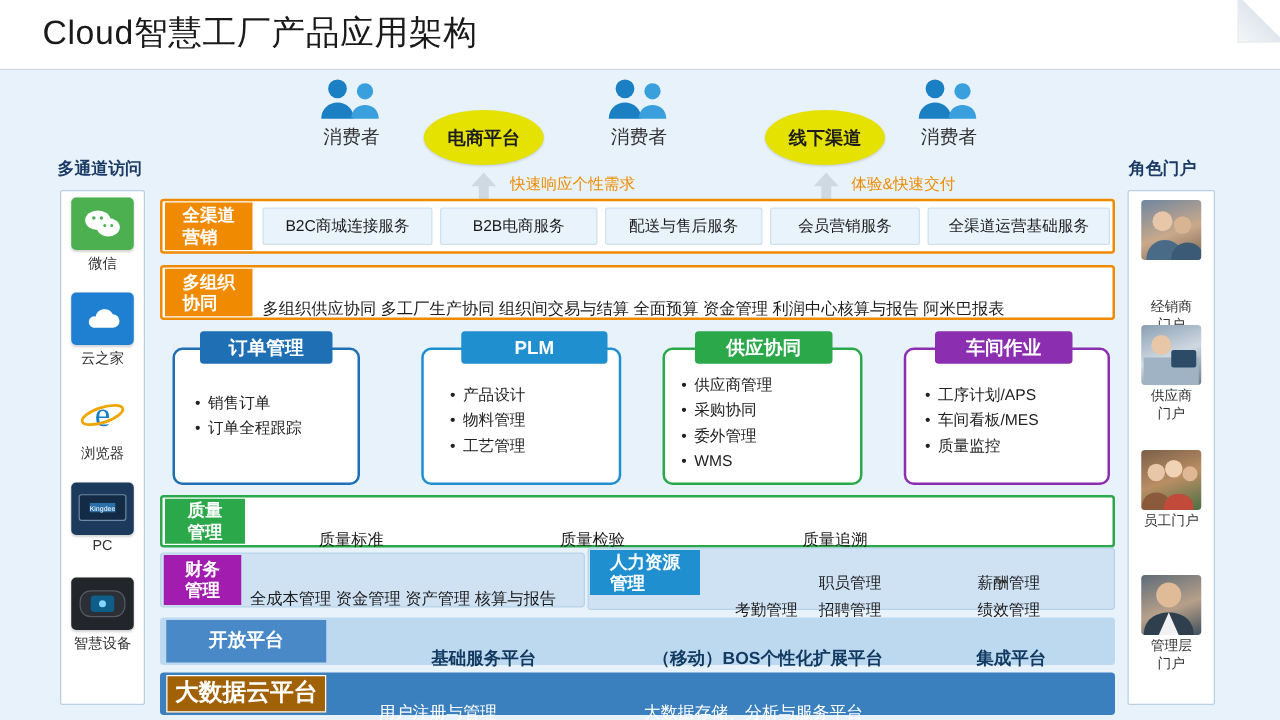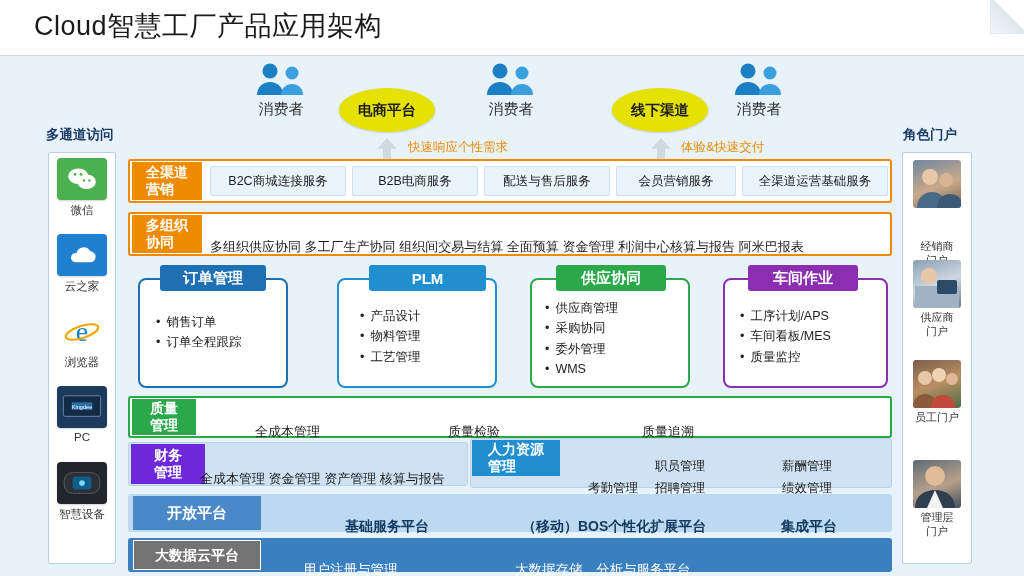--- a/index.html
+++ b/index.html
@@ -309,42 +309,42 @@
   <div class="card-head" style="left:748px;top:209px;width:110px;height:26px;background:#8b2fb0;">车间作业</div>
   <div class="card-list" style="left:740px;top:250px;">
     <div class="bullet">工序计划/APS</div>
     <div class="bullet">车间看板/MES</div>
     <div class="bullet">质量监控</div>
   </div>
 
   <div class="band" style="left:128px;top:340px;width:764px;height:42px;border:2px solid #2aa84a;background:#ffffff;"></div>
   <div class="band-title" style="left:132px;top:343px;width:64px;height:36px;background:#2aa84a;font-size:14px;white-space:pre-line;">质量
 管理</div>
-  <div class="abs" style="left:255px;top:353px;font-size:13px;color:#1c1c1c;">全成本管理</div>
+  <div class="abs" style="left:255px;top:353px;font-size:13px;color:#1c1c1c;">质量标准</div>
   <div class="abs" style="left:448px;top:353px;font-size:13px;color:#1c1c1c;">质量检验</div>
   <div class="abs" style="left:642px;top:353px;font-size:13px;color:#1c1c1c;">质量追溯</div>
 
   <div class="band" style="left:128px;top:386px;width:340px;height:44px;background:#cfe2f3;border:1px solid #b7d3ea;"></div>
-  <div class="band-title" style="left:131px;top:388px;width:74px;height:40px;background:#6d28d9;font-size:14px;white-space:pre-line;">财务
+  <div class="band-title" style="left:131px;top:388px;width:62px;height:40px;background:#a21caf;font-size:14px;white-space:pre-line;">财务
 管理</div>
   <div class="abs" style="left:200px;top:400px;font-size:13px;color:#1c1c1c;">全成本管理  资金管理  资产管理  核算与报告</div>
 
   <div class="band" style="left:470px;top:382px;width:422px;height:50px;background:#cfe2f3;border:1px solid #b7d3ea;"></div>
   <div class="band-title" style="left:472px;top:384px;width:88px;height:36px;background:#1f8fd0;font-size:14px;white-space:pre-line;">人力资源
 管理</div>
   <div class="abs" style="left:655px;top:388px;font-size:12.5px;color:#1c1c1c;">职员管理</div>
   <div class="abs" style="left:782px;top:388px;font-size:12.5px;color:#1c1c1c;">薪酬管理</div>
   <div class="abs" style="left:588px;top:410px;font-size:12.5px;color:#1c1c1c;">考勤管理</div>
   <div class="abs" style="left:655px;top:410px;font-size:12.5px;color:#1c1c1c;">招聘管理</div>
   <div class="abs" style="left:782px;top:410px;font-size:12.5px;color:#1c1c1c;">绩效管理</div>
 
   <div class="band" style="left:128px;top:438px;width:764px;height:38px;background:#bcd9f0;"></div>
   <div class="band-title" style="left:133px;top:440px;width:128px;height:34px;background:#4a89c8;font-size:15px;">开放平台</div>
   <div class="abs" style="left:345px;top:448px;font-size:14px;font-weight:bold;color:#12395f;">基础服务平台</div>
   <div class="abs" style="left:522px;top:448px;font-size:14px;font-weight:bold;color:#12395f;">（移动）BOS个性化扩展平台</div>
   <div class="abs" style="left:781px;top:448px;font-size:14px;font-weight:bold;color:#12395f;">集成平台</div>
 
   <div class="band" style="left:128px;top:482px;width:764px;height:34px;background:#3a7fbe;"></div>
-  <div class="band-title" style="left:133px;top:484px;width:128px;height:30px;background:#737373;font-size:14px;border:1px solid #ffffff;">大数据云平台</div>
+  <div class="band-title" style="left:133px;top:484px;width:128px;height:30px;background:#a16207;font-size:19px;border:1px solid #ffffff;">大数据云平台</div>
   <div class="abs" style="left:303px;top:491px;font-size:13.5px;color:#ffffff;">用户注册与管理</div>
   <div class="abs" style="left:515px;top:491px;font-size:13.5px;color:#ffffff;">大数据存储、分析与服务平台</div>
 
 </div>
 
 </body></html>

